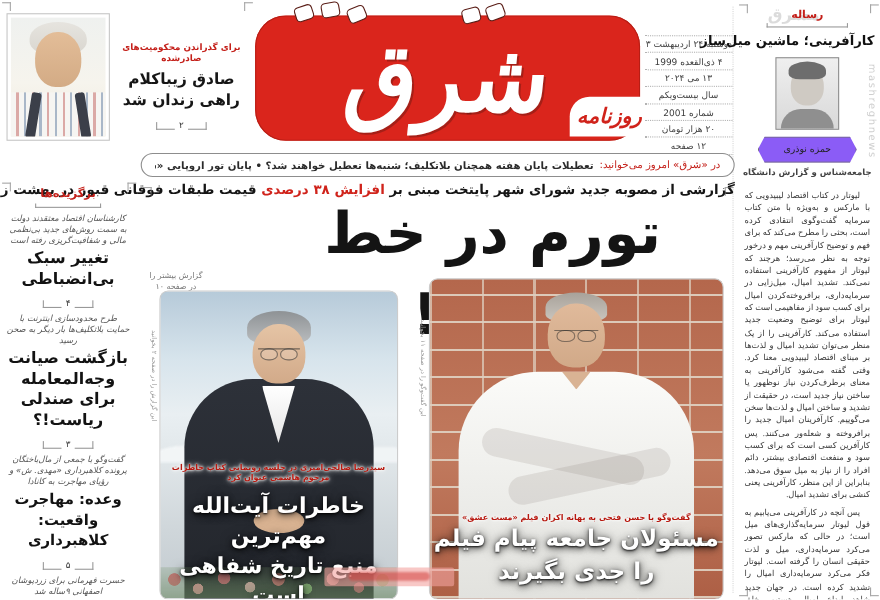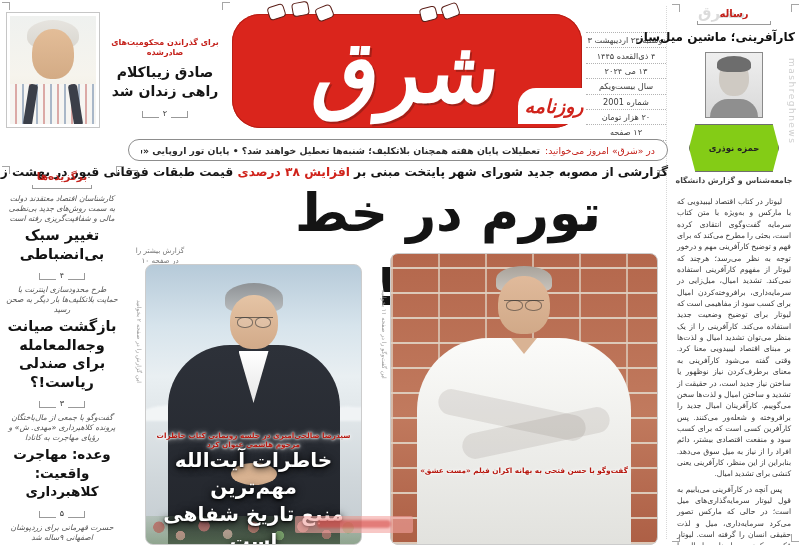--- a/index.html
+++ b/index.html
@@ -45,21 +45,21 @@
   
   .col{position:absolute;left:668px;top:0;width:132px;height:545px;box-sizing:border-box;padding:0 5px;}
   .col-wm{position:absolute;left:30px;top:4px;font-size:15px;font-weight:bold;color:#bfbfbf;opacity:.55;}
   .col-label{position:relative;margin-top:8px;color:#c4201a;font-size:10px;font-weight:bold;text-align:center;}
   .col-label::after{content:"";display:block;width:72px;height:3px;margin:2px auto 0;border-bottom:1px solid #9a9a9a;border-left:1px solid #9a9a9a;border-right:1px solid #9a9a9a;}
   .col-title{margin-top:5px;font-size:12px;font-weight:900;color:#111;text-align:center;white-space:nowrap;}
   .portrait{position:relative;margin:8px auto 0;width:56px;height:64px;border:1px solid #8a8a8a;background:linear-gradient(180deg,#efefef,#d9d9d9);overflow:hidden;}
   .pt-hair{position:absolute;top:3px;left:50%;transform:translateX(-50%);width:34px;height:16px;background:#6d6d6d;border-radius:50% 50% 30% 30%;}
   .pt-face{position:absolute;top:9px;left:50%;transform:translateX(-50%);width:30px;height:34px;background:#cfcac3;border-radius:46%;}
   .pt-body{position:absolute;bottom:0;left:50%;transform:translateX(-50%);width:48px;height:18px;background:#8f8f8f;border-radius:18px 18px 0 0;}
-  .nameplate{margin:6px auto 0;width:88px;padding:18px 0;background:#84cc16;border:1px solid #6e6e6e;clip-path:polygon(7% 0,93% 0,100% 50%,93% 100%,7% 100%,0 50%);font-size:8.5px;font-weight:bold;color:#222;text-align:center;}
+  .nameplate{margin:6px auto 0;width:88px;padding:6px 0;background:#8b5cf6;border:1px solid #6e6e6e;clip-path:polygon(7% 0,93% 0,100% 50%,93% 100%,7% 100%,0 50%);font-size:8.5px;font-weight:normal;color:#222;text-align:center;}
   .author-role{margin-top:4px;font-size:7.8px;color:#444;text-align:center;font-weight:bold;}
   .col-body{margin-top:7px;height:382px;overflow:hidden;font-size:7.6px;line-height:11.35px;text-align:justify;color:#373737;}
   .col-body p{margin:4px;text-indent:9px;font-family:Liberation Serif, serif;}
   .site-wm{position:absolute;left:787px;top:58px;writing-mode:vertical-rl;font-size:9px;color:#cfcfcf;letter-spacing:1.5px;}
   .col-sep{position:absolute;left:666px;top:6px;height:533px;border-left:1px dotted #d8d8d8;}
   
   .strip{position:absolute;left:128px;top:139px;width:540px;height:22px;box-sizing:border-box;border:1px solid #8d8d8d;border-radius:12px;display:flex;align-items:center;justify-content:center;gap:5px;padding:0 12px;background:#fff;}
   .strip-label{color:#c4201a;font-size:9.3px;font-weight:normal;white-space:nowrap;}
   .strip-text{color:#2b2b2b;font-size:9.3px;font-weight:bold;white-space:nowrap;overflow:hidden;}
   
@@ -83,21 +83,21 @@
   .mountains{position:absolute;top:92px;left:-10%;width:120%;height:64px;filter:blur(1px);opacity:.9;background:radial-gradient(ellipse 62px 26px at 18% 100%,#f4f7f8 60%,transparent 61%),radial-gradient(ellipse 84px 32px at 52% 100%,#eef3f5 60%,transparent 61%),radial-gradient(ellipse 70px 24px at 86% 100%,#f2f5f7 60%,transparent 61%);}
   .bodyL{position:absolute;top:80px;left:50%;transform:translateX(-50%);width:172px;height:210px;background:linear-gradient(180deg,#2d3139,#22252b);border-radius:62px 62px 0 0;}
   .shirtL{position:absolute;top:86px;left:50%;transform:translateX(-50%);width:30px;height:52px;background:linear-gradient(180deg,#ffffff,#e6e6e6);clip-path:polygon(0 0,100% 0,50% 100%);}
   .hairL{position:absolute;top:18px;left:50%;transform:translateX(-50%);width:58px;height:30px;background:linear-gradient(180deg,#8e9295,#babdbf);border-radius:50% 50% 30% 30%;}
   .faceL{position:absolute;top:30px;left:50%;transform:translateX(-50%);width:48px;height:54px;background:linear-gradient(180deg,#e5c4a5,#d2aa89);border-radius:48% 48% 44% 44%;}
   .glassesL{position:absolute;top:52px;left:50%;transform:translateX(-50%);width:38px;height:10px;border-top:1px solid rgba(40,40,40,.6);}
   .glassesL::before,.glassesL::after{content:"";position:absolute;top:-1px;width:14px;height:9px;border:1px solid rgba(40,40,40,.55);border-radius:45%;background:rgba(255,255,255,.15);}
   .glassesL::before{left:2px;} .glassesL::after{right:2px;}
   .handsL{position:absolute;top:198px;left:50%;transform:translateX(-50%);width:46px;height:22px;background:#d9b392;border-radius:50%;}
   .flowersL{position:absolute;bottom:0;left:0;right:0;height:28px;filter:blur(.6px);background:linear-gradient(180deg,rgba(120,150,110,.25),rgba(110,140,100,.6)),radial-gradient(circle 6px at 6% 40%,#d96a74 90%,transparent),radial-gradient(circle 5px at 16% 70%,#e7909a 90%,transparent),radial-gradient(circle 6px at 27% 35%,#c9556a 90%,transparent),radial-gradient(circle 5px at 38% 65%,#e2a6ad 90%,transparent),radial-gradient(circle 6px at 50% 40%,#d96a74 90%,transparent),radial-gradient(circle 5px at 62% 70%,#7fae6f 90%,transparent),radial-gradient(circle 6px at 73% 38%,#e7909a 90%,transparent),radial-gradient(circle 5px at 84% 66%,#c9556a 90%,transparent),radial-gradient(circle 6px at 94% 42%,#86b877 90%,transparent);}
-  .photoL .ovl-kicker{top:166px;}
+  .photoL .ovl-kicker{top:156px;}
   .photoL .ovl-head{top:182px;font-size:20px;line-height:27px;}
   
   .photoR{position:absolute;left:390px;top:253px;width:268px;height:292px;border:1px solid #ccc;border-radius:8px;overflow:hidden;box-sizing:border-box;background-color:#bd7054;background-image:repeating-linear-gradient(0deg,rgba(222,206,190,.95) 0 2px,transparent 2px 25px),repeating-linear-gradient(90deg,rgba(222,206,190,.75) 0 2px,transparent 2px 47px),linear-gradient(180deg,#b4674c 0%,#c17a5e 55%,#ad5f45 100%);}
   .shirtR{position:absolute;top:84px;left:50%;transform:translateX(-50%);width:214px;height:212px;background:linear-gradient(180deg,#fbfbf9 0%,#efefec 45%,#e1e1dd 100%);border-radius:72px 72px 0 0;}
   .neckR{position:absolute;top:84px;left:50%;transform:translateX(-50%);width:26px;height:16px;background:#d9b394;clip-path:polygon(0 0,100% 0,50% 100%);}
   .armR1,.armR2{position:absolute;height:26px;border-radius:14px;background:rgba(110,100,90,.14);}
   .armR1{top:148px;left:50%;width:150px;transform:translateX(-58%) rotate(12deg);}
   .armR2{top:166px;left:50%;width:150px;transform:translateX(-42%) rotate(-12deg);}
   .hairR{position:absolute;top:12px;left:50%;transform:translateX(-50%);width:56px;height:26px;background:linear-gradient(180deg,#a8a29a,#cac5be);border-radius:50% 50% 24% 24%;}
   .faceR{position:absolute;top:22px;left:50%;transform:translateX(-50%);width:52px;height:58px;background:linear-gradient(180deg,#e0ba9b,#d1a988);border-radius:48% 48% 44% 44%;}
@@ -139,21 +139,21 @@
     <div class="mast-dot d2"></div>
     <div class="mast-dot d3"></div>
     <div class="mast-dot d4"></div>
     <div class="mast-dot d5"></div>
     <div class="mast-logo">شرق</div>
   </div>
   <div class="rooznameh">روزنامه</div>
 
   <div class="dateline">
     <div class="dl-row">دوشنبه ۲۴ اردیبهشت ۱۴۰۳</div>
-    <div class="dl-row">۴ ذی‌القعده ۱۴۴۵</div>
+    <div class="dl-row">۴ ذی‌القعده 1999</div>
     <div class="dl-row">۱۳ می ۲۰۲۴</div>
     <div class="dl-row">سال بیست‌ویکم</div>
     <div class="dl-row">شماره 2001</div>
     <div class="dl-row">۲۰ هزار تومان</div>
     <div class="dl-row">۱۲ صفحه</div>
   </div>
 
   <div class="col-sep"></div>
   <aside class="col">
     <div class="col-wm">مشرق</div>
@@ -243,20 +243,21 @@
   <div class="v-credit" style="left:381px;top:290px;">این گفت‌وگو را در صفحه ۱۱ بخوانید</div>
   <div class="photoR">
     <div class="shirtR"></div>
     <div class="neckR"></div>
     <div class="armR1"></div>
     <div class="armR2"></div>
     <div class="hairR"></div>
     <div class="faceR"></div>
     <div class="glassesR"></div>
     <div class="ovl-kicker">گفت‌وگو با حسن فتحی به بهانه اکران فیلم «مست عشق»</div>
+    <div class="ovl-head"><span>مسئولان جامعه پیام فیلم</span><br><span>را جدی بگیرند</span></div>
   </div>
 
   <div class="wm-band">
       <div class="wm-core"></div>
     </div>
 
   <i class="corner c-tr" style="left:672px;top:4px;"></i>
   <i class="corner c-tl" style="left:791px;top:4px;"></i>
   <i class="corner c-br" style="left:672px;top:534px;"></i>
   <i class="corner c-bl" style="left:791px;top:534px;"></i>

